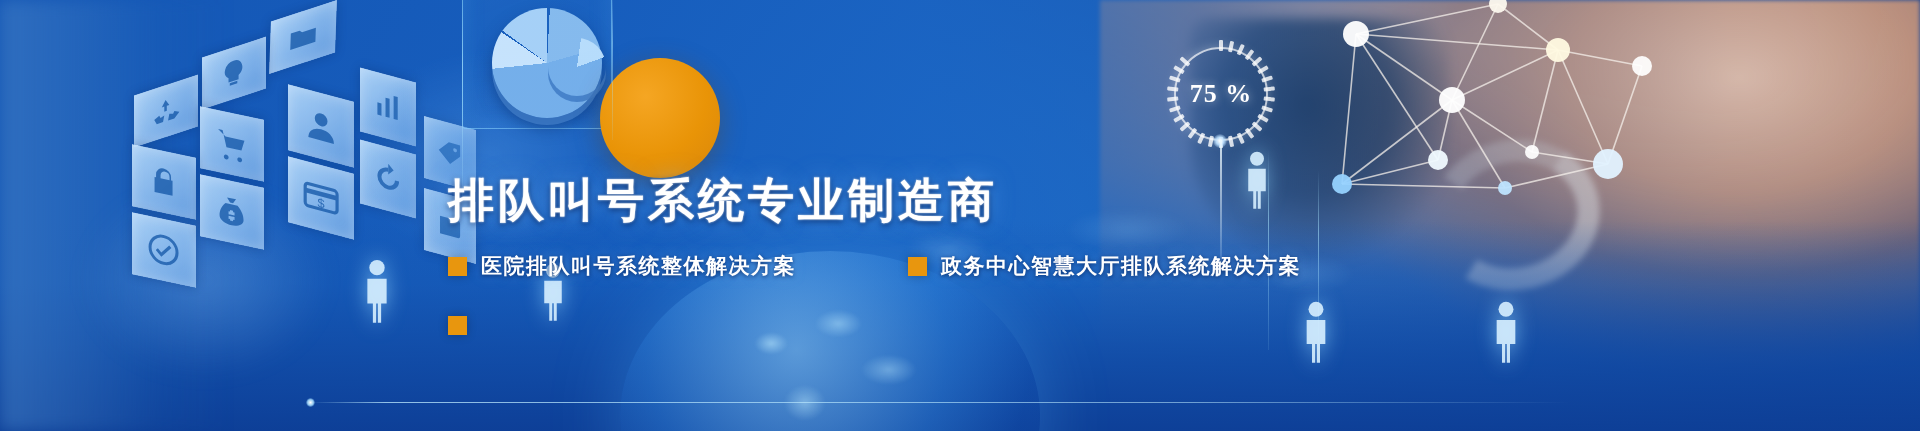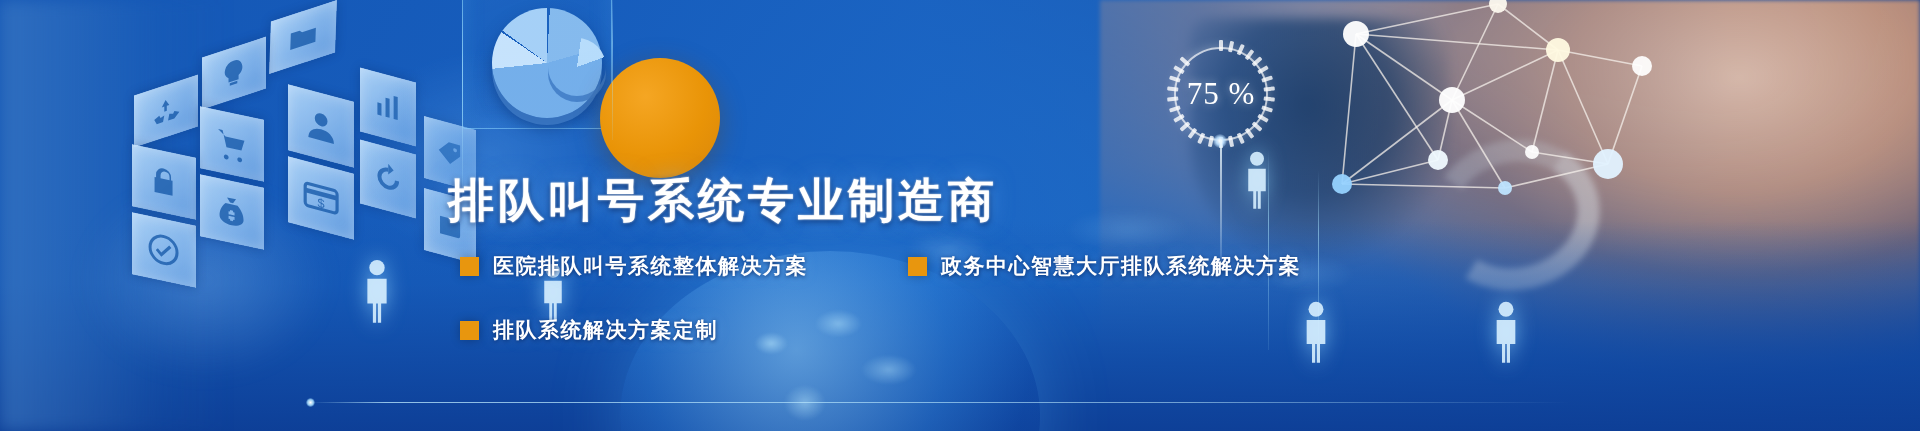--- a/index.html
+++ b/index.html
@@ -137,23 +137,23 @@
   .dial-ticks{ position:absolute; inset:0; }
   .dial-ticks i{
     position:absolute; left:50%; top:2px; width:4px; height:11px; margin-left:-2px;
     background:rgba(255,255,255,.80);
     transform-origin:50% 54px;
     border-radius:1px;
   }
   .dial-label{
     position:absolute; inset:0;
     display:flex; align-items:center; justify-content:center;
-    color:#fff; font-size:31px; letter-spacing:1px;
+    color:#fff; font-size:26px; letter-spacing:1px;
     text-shadow:0 0 10px rgba(255,255,255,.55);
-    font-family:"Liberation Serif", serif; font-weight:400;
+    font-family:"Liberation Serif", serif; font-weight:700;
   }
   .dial-dot{
     position:absolute; left:48px; top:96px; width:14px; height:14px; border-radius:50%;
     background:radial-gradient(circle, #ffffff 0%, rgba(190,225,255,.9) 40%, rgba(140,200,255,0) 75%);
   }
   .dial-stem{
     position:absolute; left:1220px; top:140px; width:2px; height:130px;
     background:linear-gradient(180deg, rgba(235,248,255,.85), rgba(200,230,255,.10));
   }
 
@@ -229,21 +229,21 @@
   }
   .b-square{
     width:19px; height:19px; flex:0 0 19px;
     background:#e8960e;
     box-shadow:0 0 10px rgba(0,0,0,.25);
   }
   .b-text{
     font-size:21px; font-weight:700; letter-spacing:1.5px; color:#ffffff;
     text-shadow:0 1px 4px rgba(5,35,95,.9), 0 0 14px rgba(120,190,255,.35);
   }
-  .b-left{ left:12px; }
+  .b-left{ left:0; }
   .b-right{ left:460px;text-align:center; }
 </style>
 </head>
 <body>
 
 <div id="banner">
 
   <div class="bg-base"></div>
   <div class="bg-photo-right"></div>
   <div class="mug"></div>
@@ -472,20 +472,19 @@
         </div>
         <div class="bullet b-right">
           <span class="b-square"></span>
           <span class="b-text">政务中心智慧大厅排队系统解决方案</span>
         </div>
       </div>
 
       <div class="b-row" style="margin-top:26px;">
         <div class="bullet b-left">
           <span class="b-square"></span>
-          <span class="b-text">排队系统解决方案定制</span>
         </div>
       </div>
 
     </div>
   </div>
 
 </div>
 
 </body></html>

